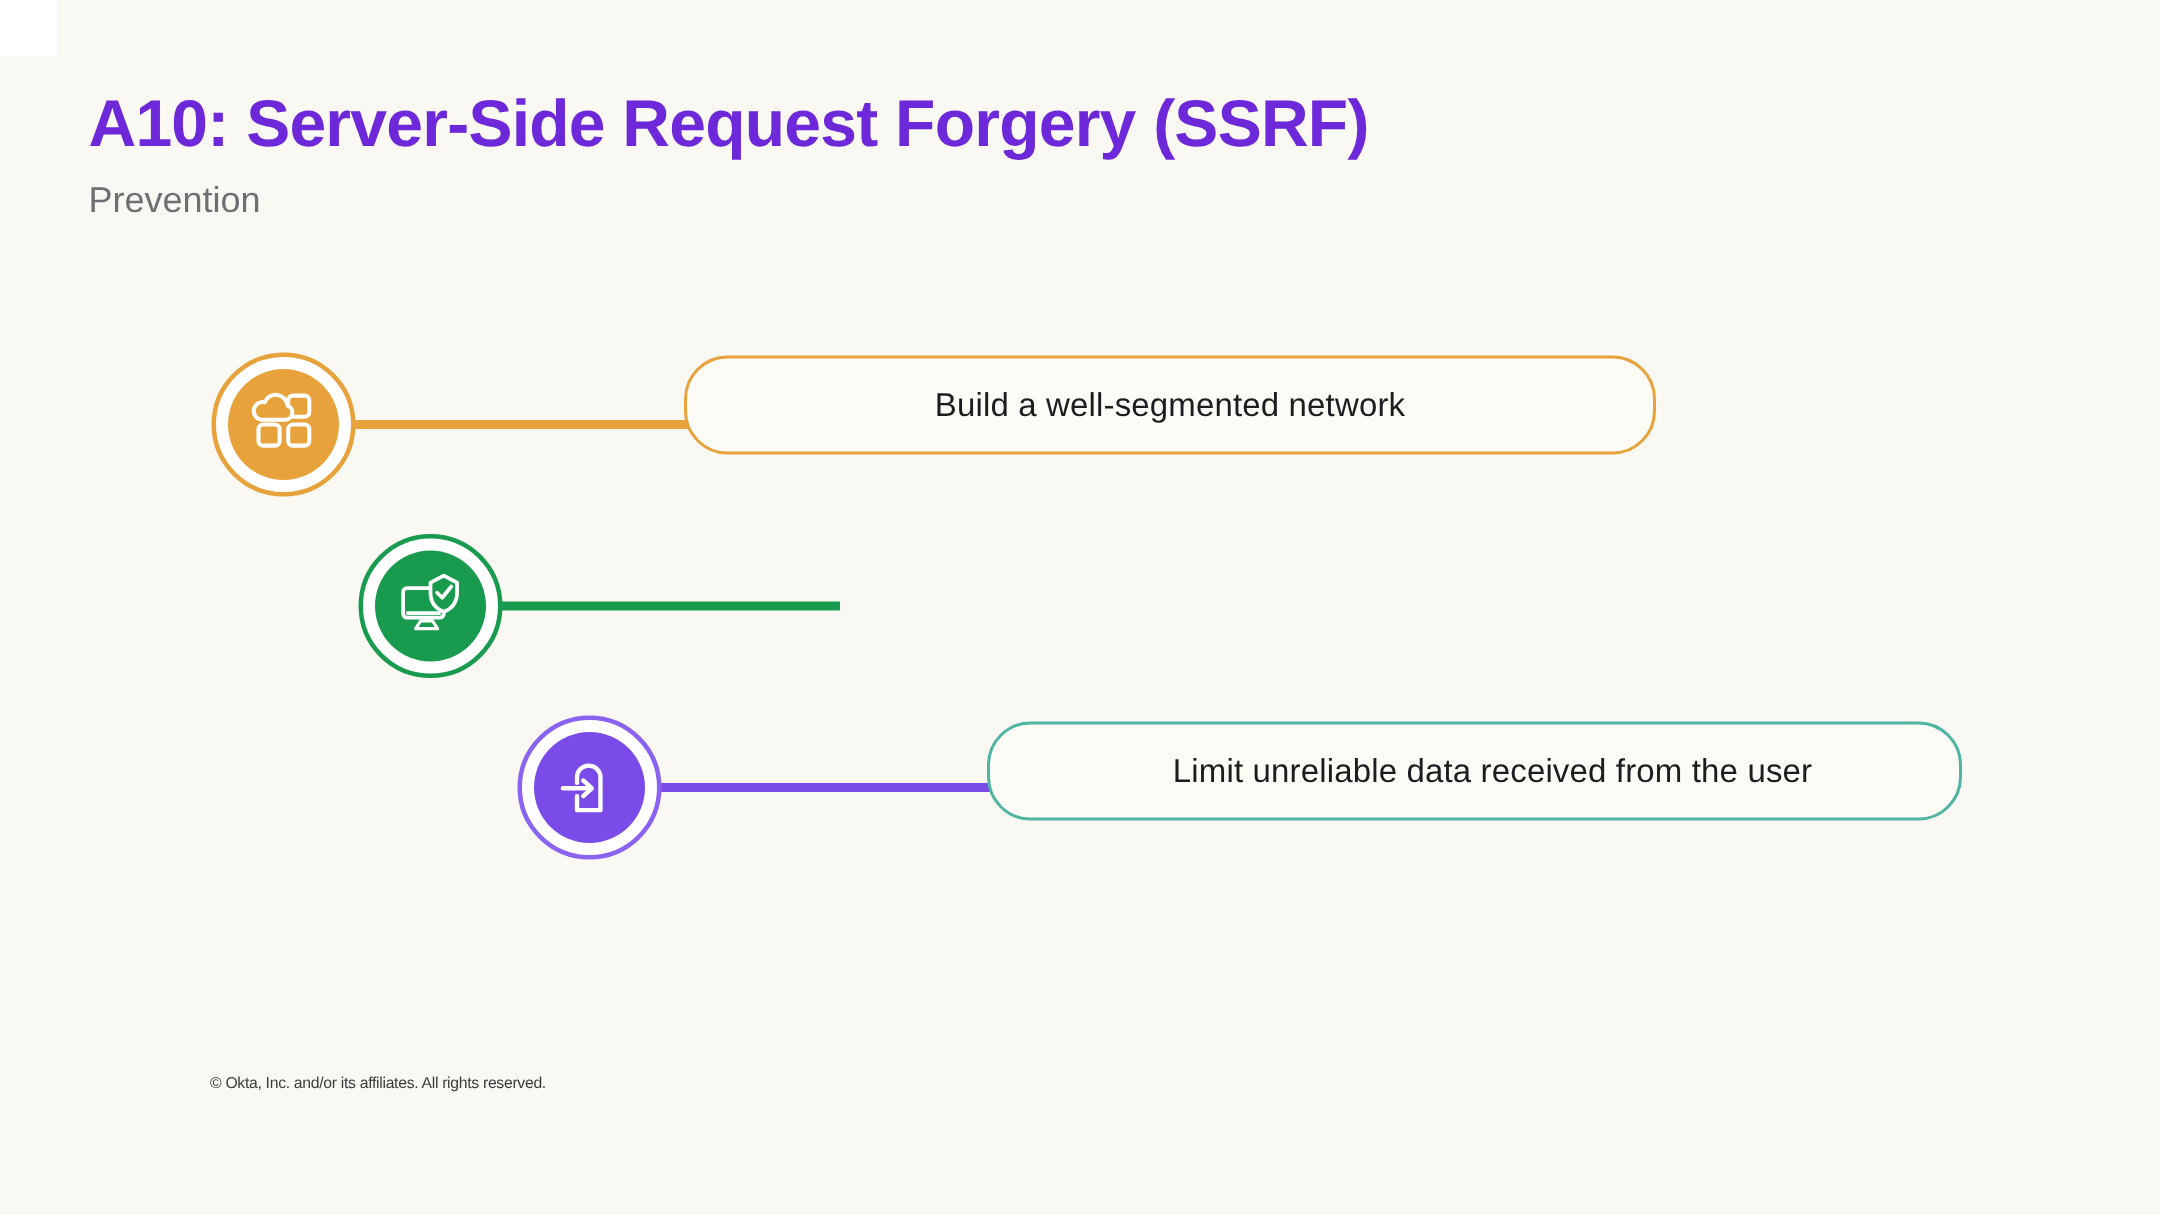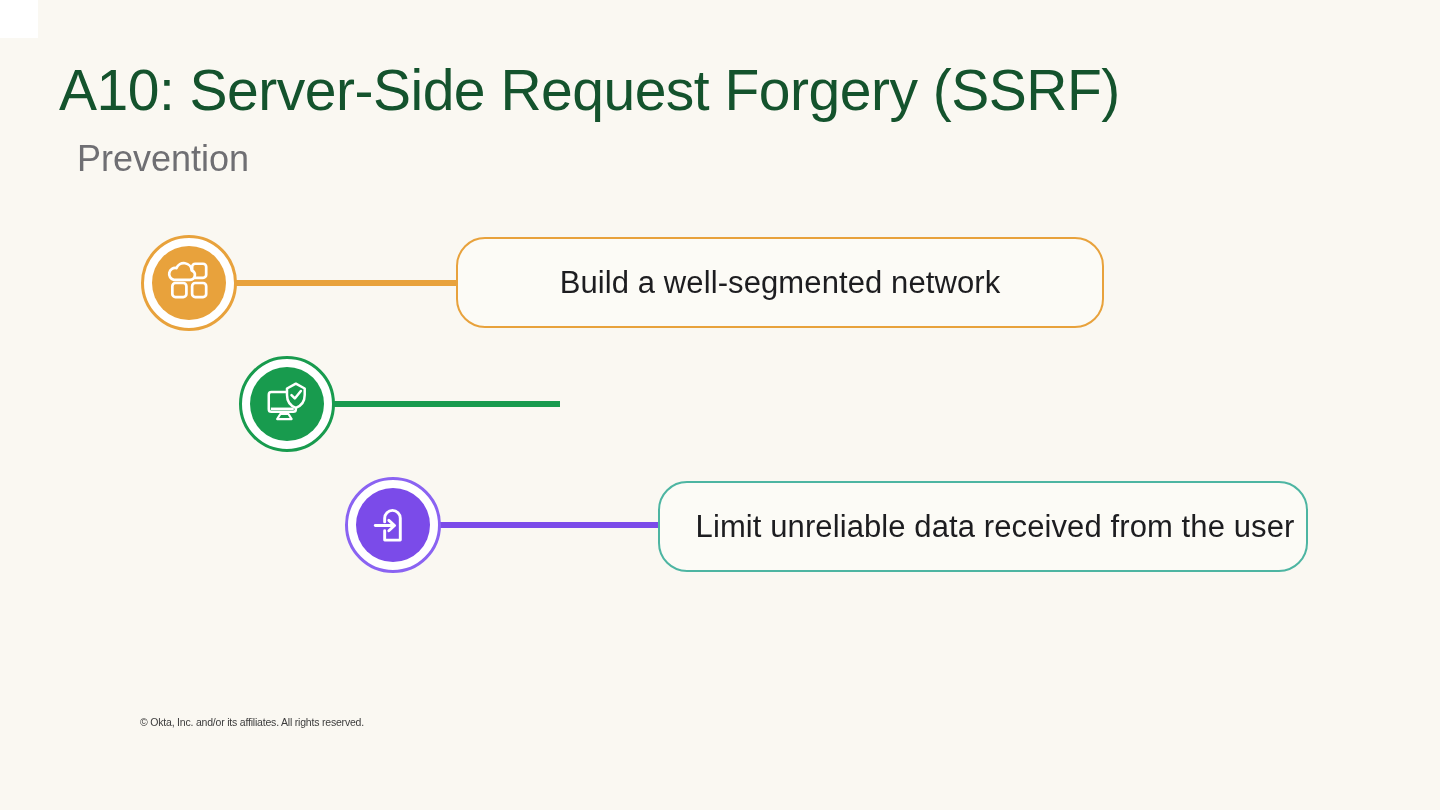--- a/index.html
+++ b/index.html
@@ -5,26 +5,26 @@
   html,body { margin:0; padding:0; }
   .slide {
     position:relative; width:1440px; height:810px;
     background:#FAF8F2; overflow:hidden;
     font-family:"Liberation Sans", sans-serif;
   }
   .corner-square { position:absolute; left:0; top:0; width:38px; height:38px; background:#FFFFFF; }
 
   .title {
     position:absolute; left:59px; top:58px; margin:0;
-    font-size:57px; font-weight:400; letter-spacing:-0.5px;
-    color:#14532d; line-height:1.15;
+    font-size:44px; font-weight:700; letter-spacing:-0.5px;
+    color:#6d28d9; line-height:1.15;
   }
   .subtitle {
-    position:absolute; left:59px; top:120px; margin:18px;
-    font-size:36px; font-weight:400; color:#6F6F73; line-height:1.15;
+    position:absolute; left:59px; top:120px; margin:0;
+    font-size:24px; font-weight:400; color:#6F6F73; line-height:1.15;
   }
 
   .connector { position:absolute; height:6px; }
   .connector.c1 { left:232px; top:280px; width:230px; background:#E8A23C; }
   .connector.c2 { left:330px; top:401px; width:230px; background:#189B4E; }
   .connector.c3 { left:436px; top:522px; width:228px; background:#7B4BE9; }
 
   .ring {
     position:absolute; width:96px; height:96px; border-radius:50%;
     background:#FFFFFF; box-sizing:border-box; border:3px solid;
@@ -36,24 +36,24 @@
 
   .disc {
     width:74px; height:74px; border-radius:50%;
     display:flex; align-items:center; justify-content:center;
   }
   .disc.d1 { background:#E8A23C; }
   .disc.d2 { background:#189B4E; }
   .disc.d3 { background:#7B4BE9; }
 
   .pill {
-    position:absolute; height:91px; box-sizing:border-box;
+    position:absolute; height:66px; box-sizing:border-box;
     border-radius:29px; border:2px solid; background:#FCFBF6;
     display:flex; align-items:center; justify-content:center;
-    font-size:31px; color:#1D1D20; letter-spacing:0.1px;
+    font-size:22px; color:#1D1D20; letter-spacing:0.1px;
   }
   .pill.p1 { left:456px; top:237px; width:648px; border-color:#E8A23C; }
   .pill.p2 { left:553px; top:359px; width:650px; border-color:#189B4E; }
   .pill.p3 { left:658px; top:481px; width:650px; border-color:#4DB5A2;padding-left:24px; }
 
   .footer {
     position:absolute; left:140px; top:716px;
     font-size:10.5px; letter-spacing:-0.2px; color:#3C3C3C;
   }
 </style>

